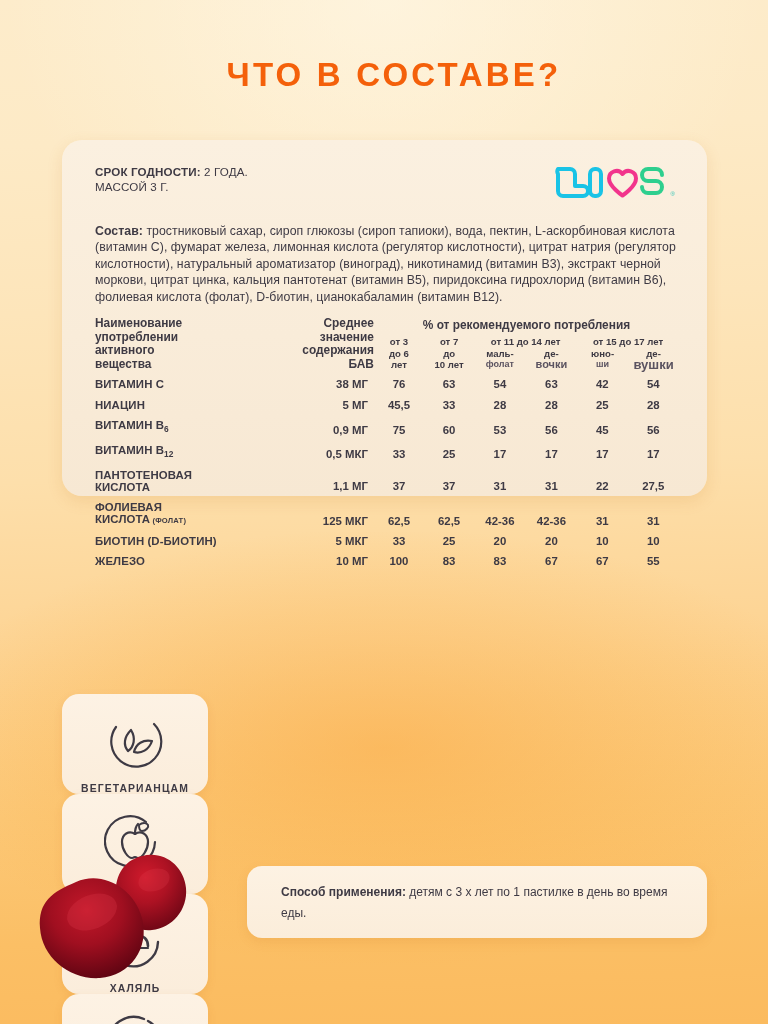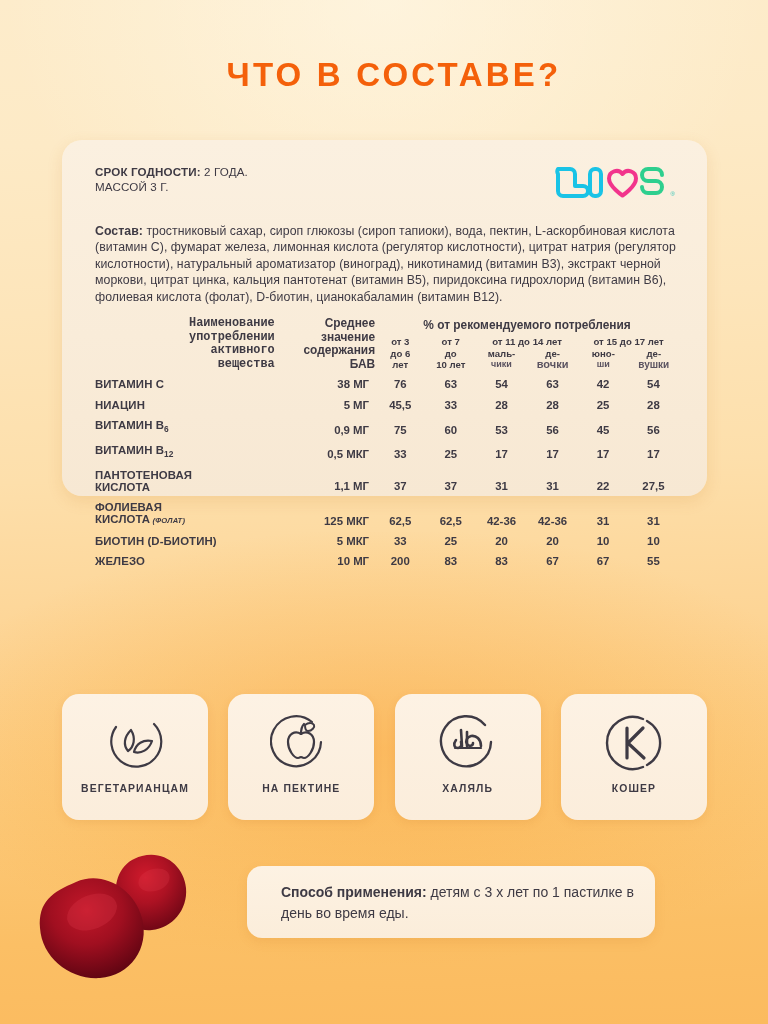--- a/index.html
+++ b/index.html
@@ -109,21 +109,21 @@
     width: 100%;
     border-collapse: collapse;
     color: #4a4350;
   }
   .ntable td, .ntable th { padding: 0; vertical-align: bottom; }
 
   .th-name, .th-avg {
     font-size: 11.9px; font-weight: bold; line-height: 13.6px;
     color: #3e3a44;
   }
-  .th-name { text-align: right; width: 196px; font-family: Liberation Mono, monospace; }
+  .th-name { text-align: left; width: 196px; }
   .th-avg  { text-align: right; width: 106px; padding-right: 6px; }
   .th-pct-title {
     font-size: 11.9px; font-weight: bold; color: #3e3a44;
     text-align: center; padding-bottom: 4px;
   }
 
   .grp-row td {
     font-size: 9.6px; font-weight: bold; color: #3e3a44;
     text-align: center; line-height: 11.4px; padding-bottom: 1px;
   }
@@ -131,29 +131,29 @@
   .col-n { width: 56px; }
 
   .data-row td {
     font-size: 11.4px; font-weight: bold;
     padding-top: 7px; line-height: 13.4px;
   }
   .data-row .c-name { text-align: left; color: #3e3a44; letter-spacing: 0.1px; }
   .data-row .c-avg  { text-align: right; color: #3e3a44; padding-right: 6px; }
   .data-row .c-num  { text-align: center; color: #3e3a44; }
   .c-name sub { font-size: 8.4px; }
-  .c-name .folat { font-size: 7.6px; letter-spacing: 0.2px; font-style: italic; }
+  .c-name .folat { font-size: 7.6px; letter-spacing: 0.2px; }
   .two-line .c-name { line-height: 12.6px; }
 
   
   .badges {
     position: absolute;
     left: 62px; top: 694px;
     width: 645px; height: 126px;
-    display: flex; justify-content: space-between;
+    display: flex; justify-content: space-between; flex-direction: column;
   }
   .badge {
     width: 146px; height: 126px;
     background: linear-gradient(180deg, #fdf2e4 0%, #fbeddb 100%);
     border-radius: 17px;
     box-shadow: 0 3px 9px rgba(190,110,30,0.13);
     display: flex; flex-direction: column;
     align-items: center; justify-content: flex-start;
     padding-top: 17px;
   }
@@ -162,26 +162,26 @@
   .badge-label {
     margin-top: 8px;
     font-size: 10.4px; font-weight: bold;
     letter-spacing: 1.1px; color: #3e3a44;
   }
 
   
   .usage {
     position: absolute;
     left: 247px; top: 866px;
-    width: 408px; height: 72px;
+    width: 460px; height: 72px;
     background: linear-gradient(180deg, #fdf2e3 0%, #fbedda 100%);
     border-radius: 15px;
     box-shadow: 0 4px 11px rgba(190,110,30,0.13);
     padding: 16px 20px 0 34px;
-    font-size: 14px; line-height: 21px; color: #3e3a44;
+    font-size: 12px; line-height: 21px; color: #3e3a44;
   }
   .usage b { font-weight: bold; }
 
   
   .gummies { position: absolute; left: 14px; top: 836px; width: 220px; height: 150px; }
   .gummies svg { display: block; }
 </style>
 </head>
 <body>
 
@@ -249,33 +249,33 @@
         <div>до</div>
         <div>10 лет</div>
       </td>
       <td colspan="2">
         <div>от 11 до 14 лет</div>
         <div style="display:flex">
           <div style="flex:1">маль-</div>
           <div style="flex:1">де-</div>
         </div>
         <div style="display:flex" class="sub-row-inline">
-          <div style="flex:1;font-size:9px;color:#5b5360">чики</div>
+          <div style="flex:1;font-size:9px;color:#5b5360">фолат</div>
           <div style="flex:1;font-size:11px;color:#5b5360">вочки</div>
         </div>
       </td>
       <td colspan="2">
         <div>от 15 до 17 лет</div>
         <div style="display:flex">
           <div style="flex:1">юно-</div>
           <div style="flex:1">де-</div>
         </div>
         <div style="display:flex">
           <div style="flex:1;font-size:9px;color:#5b5360">ши</div>
-          <div style="flex:1;font-size:10px;color:#5b5360">вушки</div>
+          <div style="flex:1;font-size:13px;color:#5b5360">вушки</div>
         </div>
       </td>
     </tr>
     <tr style="height:0">
           <td class="col-n"></td>
           <td class="col-n"></td>
           <td class="col-n"></td>
           <td class="col-n"></td>
           <td class="col-n"></td>
           <td class="col-n"></td>
@@ -349,21 +349,21 @@
           <td class="c-num">33</td>
           <td class="c-num">25</td>
           <td class="c-num">20</td>
           <td class="c-num">20</td>
           <td class="c-num">10</td>
           <td class="c-num">10</td>
         </tr>
         <tr class="data-row">
           <td class="c-name">ЖЕЛЕЗО</td>
           <td class="c-avg">10 МГ</td>
-          <td class="c-num">200</td>
+          <td class="c-num">100</td>
           <td class="c-num">83</td>
           <td class="c-num">83</td>
           <td class="c-num">67</td>
           <td class="c-num">67</td>
           <td class="c-num">55</td>
         </tr>
       </tbody>
   </table>
 </div>
 

